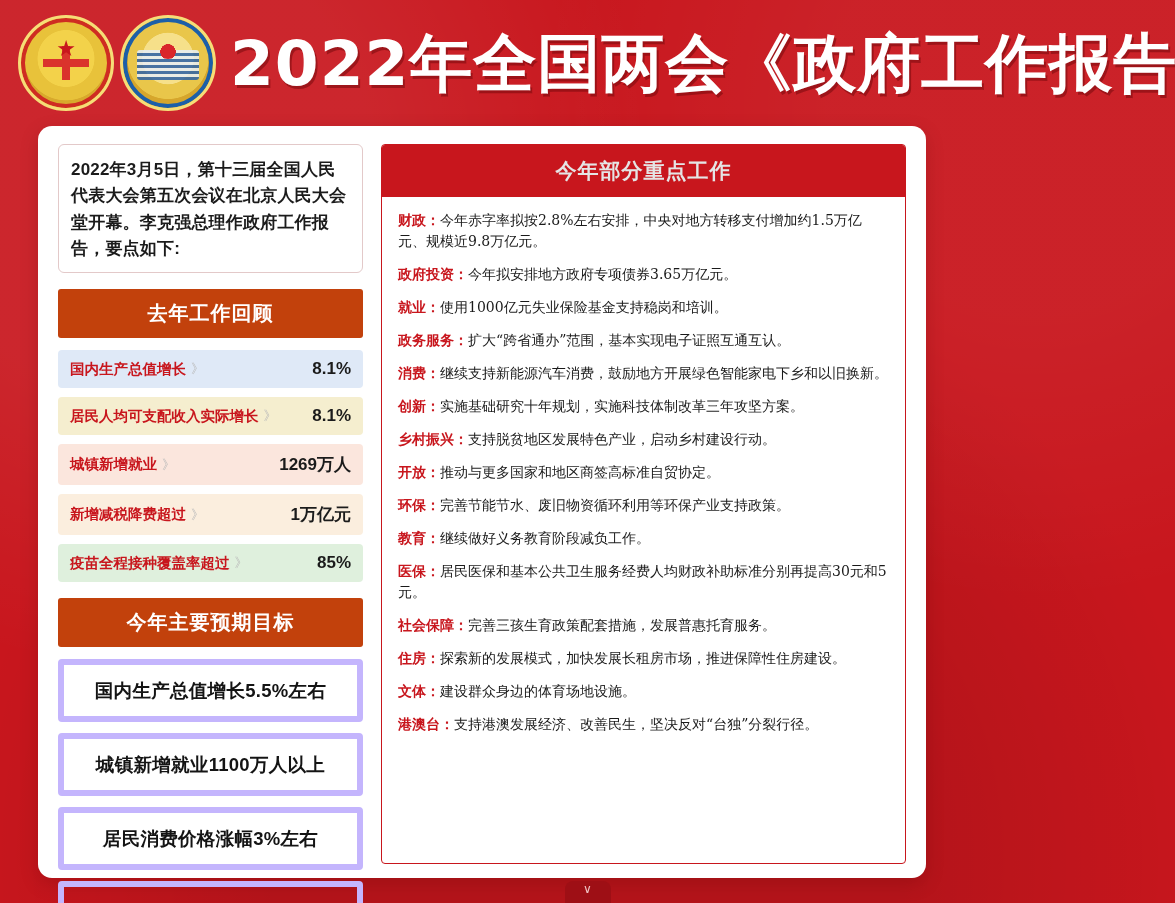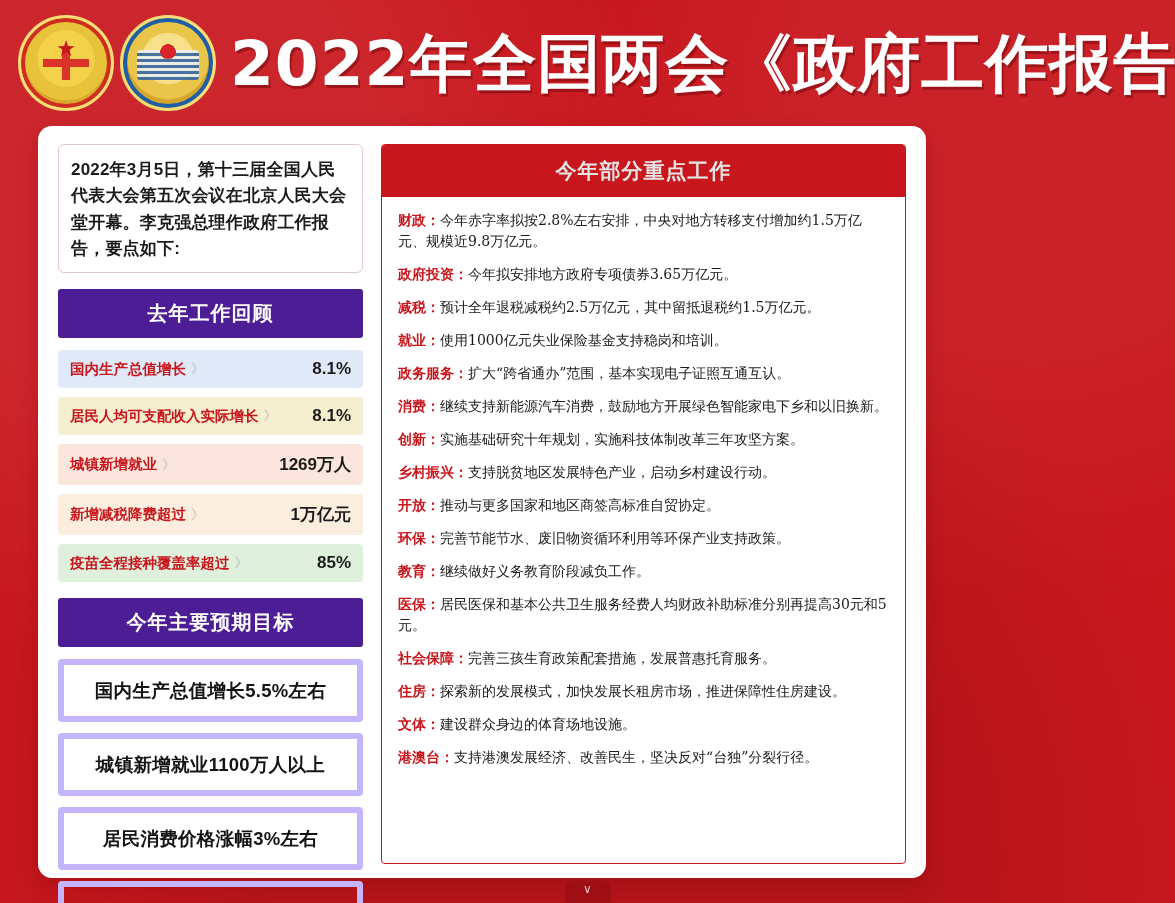--- a/index.html
+++ b/index.html
@@ -118,21 +118,21 @@
     line-height: 1.55;
     font-weight: bold;
     color: #1b1b1b;
     letter-spacing: .2px;
     min-height: 126px;
   }
 
   
   .bar {
     margin-top: 16px;
-    background: #4c1d95;
+    background: #c2410c;
     color: #fff;
     text-align: center;
     font-size: 20px;
     font-weight: bold;
     letter-spacing: 1px;
     padding: 11px 0;
     border-radius: 3px;
   }
 
   
@@ -301,23 +301,20 @@
     <div class="panel">
       <div class="panel-head">今年部分重点工作</div>
       <div class="panel-body">
         <div class="item">
           <span class="k">财政：</span><span>今年赤字率拟按2.8%左右安排，中央对地方转移支付增加约1.5万亿元、规模近9.8万亿元。</span>
         </div>
         <div class="item">
           <span class="k">政府投资：</span><span>今年拟安排地方政府专项债券3.65万亿元。</span>
         </div>
         <div class="item">
-          <span class="k">减税：</span><span>预计全年退税减税约2.5万亿元，其中留抵退税约1.5万亿元。</span>
-        </div>
-        <div class="item">
           <span class="k">就业：</span><span>使用1000亿元失业保险基金支持稳岗和培训。</span>
         </div>
         <div class="item">
           <span class="k">政务服务：</span><span>扩大“跨省通办”范围，基本实现电子证照互通互认。</span>
         </div>
         <div class="item">
           <span class="k">消费：</span><span>继续支持新能源汽车消费，鼓励地方开展绿色智能家电下乡和以旧换新。</span>
         </div>
         <div class="item">
           <span class="k">创新：</span><span>实施基础研究十年规划，实施科技体制改革三年攻坚方案。</span>

